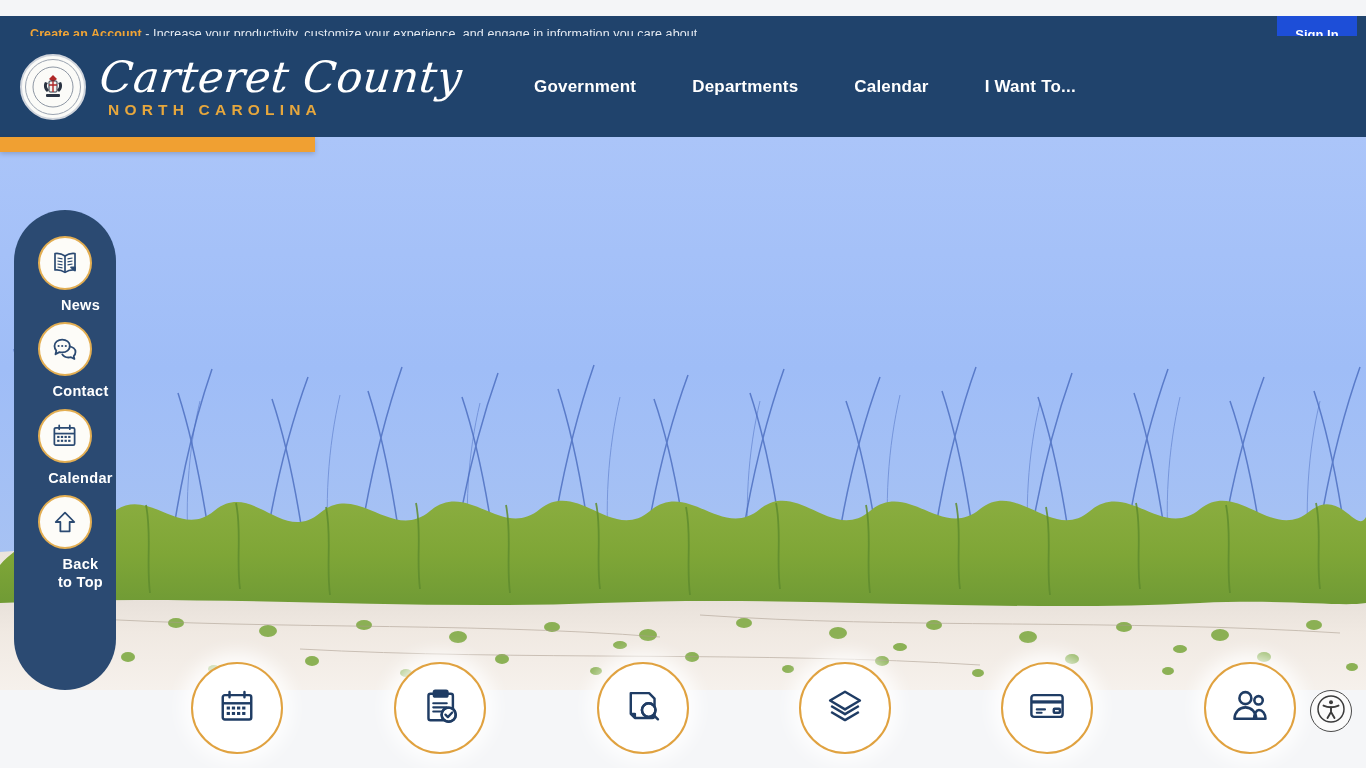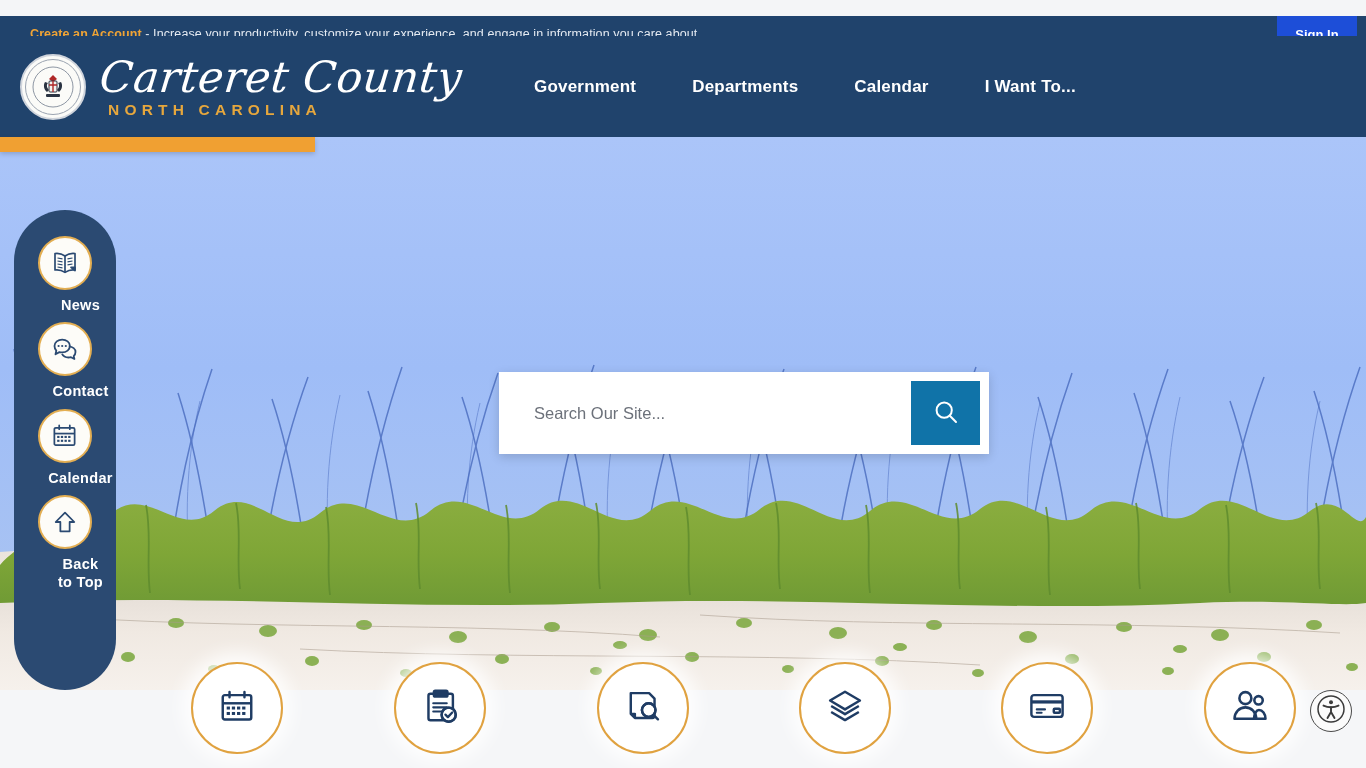--- a/index.html
+++ b/index.html
@@ -391,31 +391,20 @@
       <span class="side-circle">
         <svg width="26" height="26" viewBox="0 0 28 28" fill="none" stroke="#2b4a72" stroke-width="1.9" stroke-linejoin="round">
           <path d="M14 4 L24 14 L19 14 L19 24 L9 24 L9 14 L4 14 Z"></path>
         </svg>
       </span>
       <span class="side-label"><span>Back</span><br><span>to Top</span></span>
     </a>
 
   </div>
 
-  <div class="search-wrap">
-    <input class="search-input" type="text" placeholder="Search Our Site..." style="">
-    <button class="search-btn">
-      <span>
-        <svg width="28" height="28" viewBox="0 0 28 28" fill="none" stroke="#ffffff" stroke-width="2" stroke-linecap="round">
-          <circle cx="12.2" cy="12.2" r="7.6"></circle>
-          <path d="M17.8 17.8 L24 24"></path>
-        </svg>
-      </span>
-    </button>
-  </div>
 
   <div class="quicklinks">
 
     <div class="ql" style="left:191px">
       <span>
         <svg width="38" height="38" viewBox="0 0 28 28" fill="none" stroke="#1f3c64" stroke-width="1.8">
           <rect x="3.5" y="6" width="21" height="18" rx="1.5"></rect>
           <path d="M3.5 12 H24.5"></path>
           <path d="M8.5 3.6 V7.6 M19.5 3.6 V7.6" stroke-linecap="round"></path>
           <g fill="#1f3c64" stroke="none">

